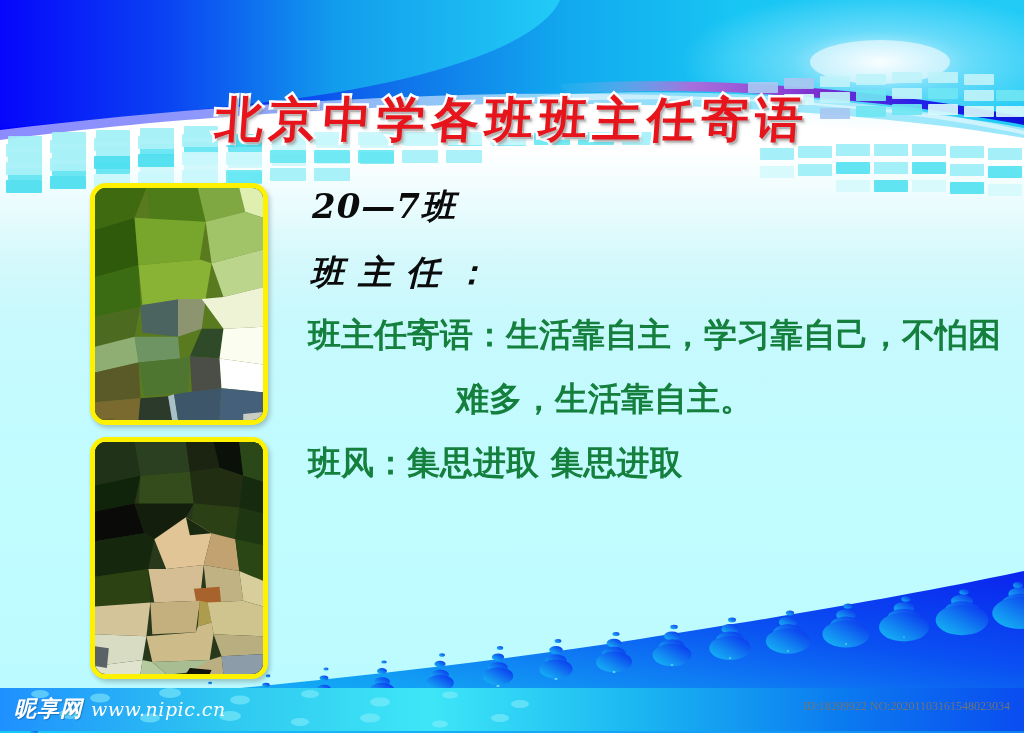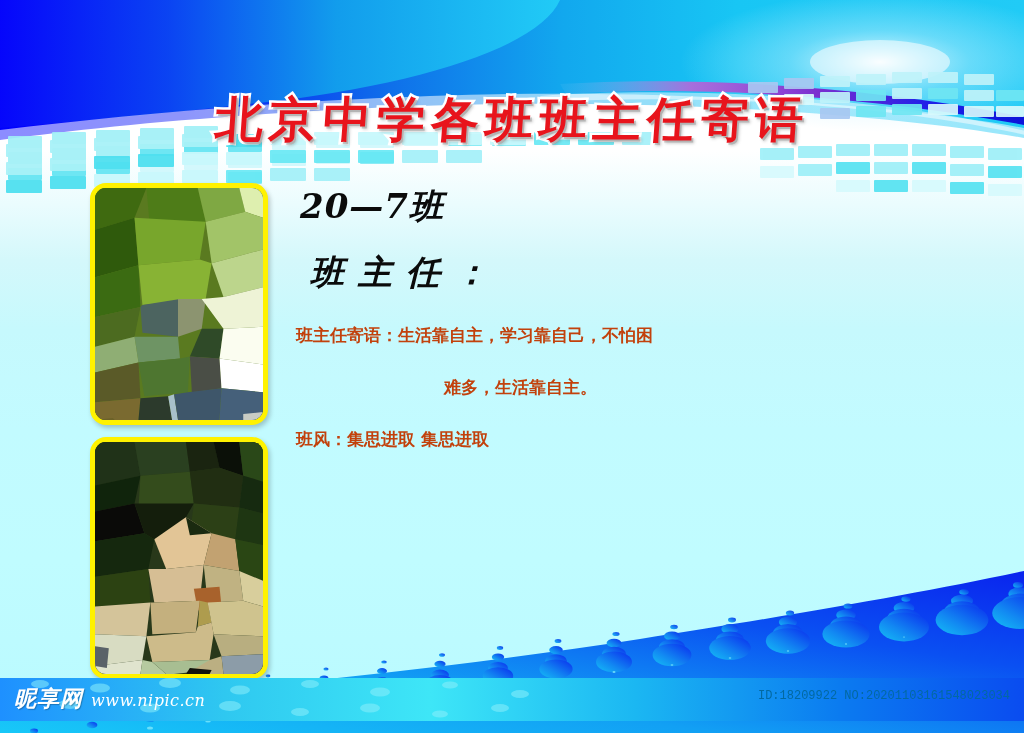--- a/index.html
+++ b/index.html
@@ -97,42 +97,42 @@
     width: 700px;
     z-index: 5;
   }
   .line-class {
     font-family: "DejaVu Serif", "Liberation Serif", serif;
     font-size: 34px;
     font-weight: bold;
     font-style: italic;
     color: #0b0b0b;
     letter-spacing: 1px;
-    margin: 0 0 4px 4px;
+    margin: 0 0 4px 16px;
     line-height: 46px;
     white-space: nowrap;
   }
   .line-teacher {
     font-family: Liberation Sans, sans-serif;
     font-size: 34px;
     font-weight: bold;
     font-style: italic;
     color: #0b0b0b;
     letter-spacing: 14px;
     margin: 18px 0 12px 14px;
     line-height: 50px;
     white-space: nowrap;
   }
   .line {
     font-family: "DejaVu Sans", "Liberation Sans", sans-serif;
-    font-size: 17px;
+    font-size: 33px;
     font-weight: bold;
-    color: #c2410c;
+    color: #15803d;
     line-height: 52px;
-    margin: 0;
+    margin: 12px;
     white-space: nowrap;
     letter-spacing: 0px;
   }
   .line.indent {
     padding-left: 148px;
   }
 
   
   .bottom-wrap {
     position: absolute;
@@ -145,21 +145,21 @@
     pointer-events: none;
   }
   .bottom-wrap svg { display:block; }
 
   
   .footer-bar {
     position: absolute;
     left: 0;
     bottom: 0;
     width: 1024px;
-    height: 55px;
+    height: 45px;
     z-index: 8;
     overflow: hidden;
   }
   .footer-bg {
     position: absolute;
     left:0; top:0;
     width: 1024px; height: 43px;
     background: linear-gradient(to right, #1E90FF 0%, #2FC8F0 22%, #3EE6F7 42%, #1BB7F2 62%, #0B7BF0 82%, #0A4CF0 100%);
   }
   .nipic-logo {
@@ -175,33 +175,33 @@
     font-size: 22px;
     font-weight: bold;
     font-style: italic;
     color: #ffffff;
     letter-spacing: 1px;
     line-height: 26px;
     text-shadow: 1px 1px 1px rgba(0,0,0,0.25);
   }
   .nipic-url {
     font-family: "DejaVu Serif", "Liberation Serif", serif;
-    font-size: 16px;
+    font-size: 19px;
     font-style: italic;
     color: #ffffff;
     margin-left: 8px;
     letter-spacing: 0.5px;
   }
   .wm-id {
     position: absolute;
     right: 14px;
     top: 11px;
-    font-family: Liberation Mono, monospace;
+    font-family: Liberation Serif, serif;
     font-size: 12px;
-    color: #0369a1;
+    color: #737373;
     letter-spacing: 0px;
     white-space: nowrap;
     z-index: 3;
   }
 </style>
 </head>
 <body>
 
 <div id="poster">
 

